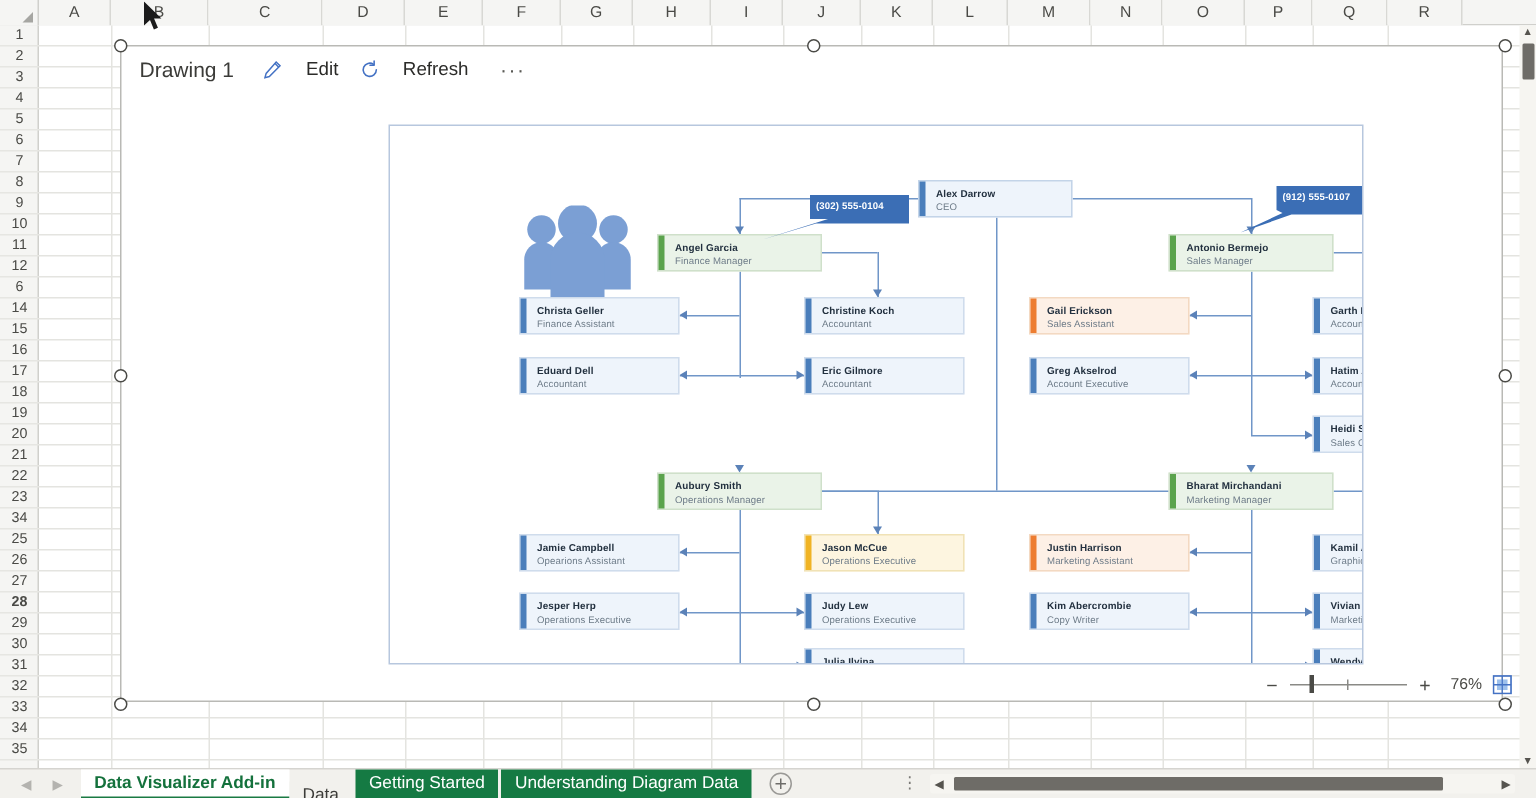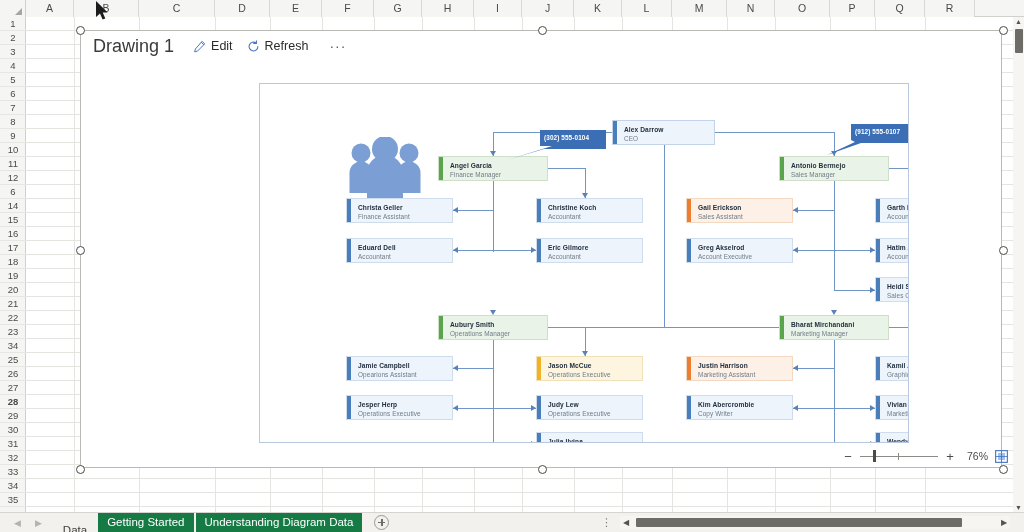--- a/index.html
+++ b/index.html
@@ -26,22 +26,22 @@
   .hline{position:absolute;left:0;height:1px;width:998px;background:#e4e4e0;}
 
   
   .cursor{position:absolute;left:96px;top:1px;width:14px;height:20px;pointer-events:none;z-index:80;}
 
   
   .drawing{position:absolute;left:80px;top:30px;width:922px;height:438px;border:1px solid #b9b9b5;background:#ffffff;box-sizing:border-box;z-index:20;}
   .handle{position:absolute;width:9px;height:9px;border-radius:50%;background:#ffffff;border:1.4px solid #4a4a46;box-sizing:border-box;z-index:40;}
 
   .dtoolbar{position:absolute;left:0;top:0;width:100%;height:30px;display:flex;align-items:center;padding-left:12px;box-sizing:border-box;gap:4px;}
-  .dtitle{font-size:18px;color:#3b3b38;margin-right:10px;}
-  .tbtn{display:flex;align-items:center;gap:5px;font-size:12.5px;color:#2b2b29;padding:2px 5px;border-radius:2px;cursor:default;}
+  .dtitle{font-size:14px;color:#3b3b38;margin-right:10px;}
+  .tbtn{display:flex;align-items:center;gap:16px;font-size:12.5px;color:#2b2b29;padding:2px 5px;border-radius:2px;cursor:default;}
   .tbtn svg{display:block;}
   .tdots{font-size:14px;color:#5a5a56;letter-spacing:1px;padding:0 6px;margin-left:6px;}
 
   
   .canvas{position:absolute;left:178px;top:52px;width:650px;height:360px;border:1px solid #b7c7de;background:#ffffff;box-sizing:border-box;overflow:hidden;}
   .people-icon{position:absolute;left:86px;top:53px;width:78px;height:72px;z-index:5;}
 
   .node{position:absolute;box-sizing:border-box;background:#eef4fb;border:1px solid #cfdcec;z-index:12;}
   .node .bar{position:absolute;left:0;top:0;bottom:0;width:4px;}
   .node .nm{position:absolute;left:11px;top:5px;font-size:6.6px;font-weight:bold;color:#22303f;white-space:nowrap;letter-spacing:.1px;}
@@ -476,20 +476,21 @@
       <line x1="0.7" y1="7" x2="13.3" y2="7" stroke="#4472c4" stroke-width="0.9"></line>
     </svg>
   </div>
 
   <div class="tabbar">
     <div class="navarrows">
       <span>◀</span>
       <span>▶</span>
     </div>
     <div id="tabs" style="display:flex;align-items:center;">
+        <div class="tab active">Data Visualizer Add-in</div>
         <div class="tab plain">Data</div>
         <div class="tab green">Getting Started</div>
         <div class="tab green">Understanding Diagram Data</div>
       </div>
     <div class="addsheet"></div>
     <div class="hdots">⋮</div>
     <div class="hscroll">
       <div class="hs-arrow">◀</div>
       <div class="hs-track">
         <div class="hs-thumb"></div>

